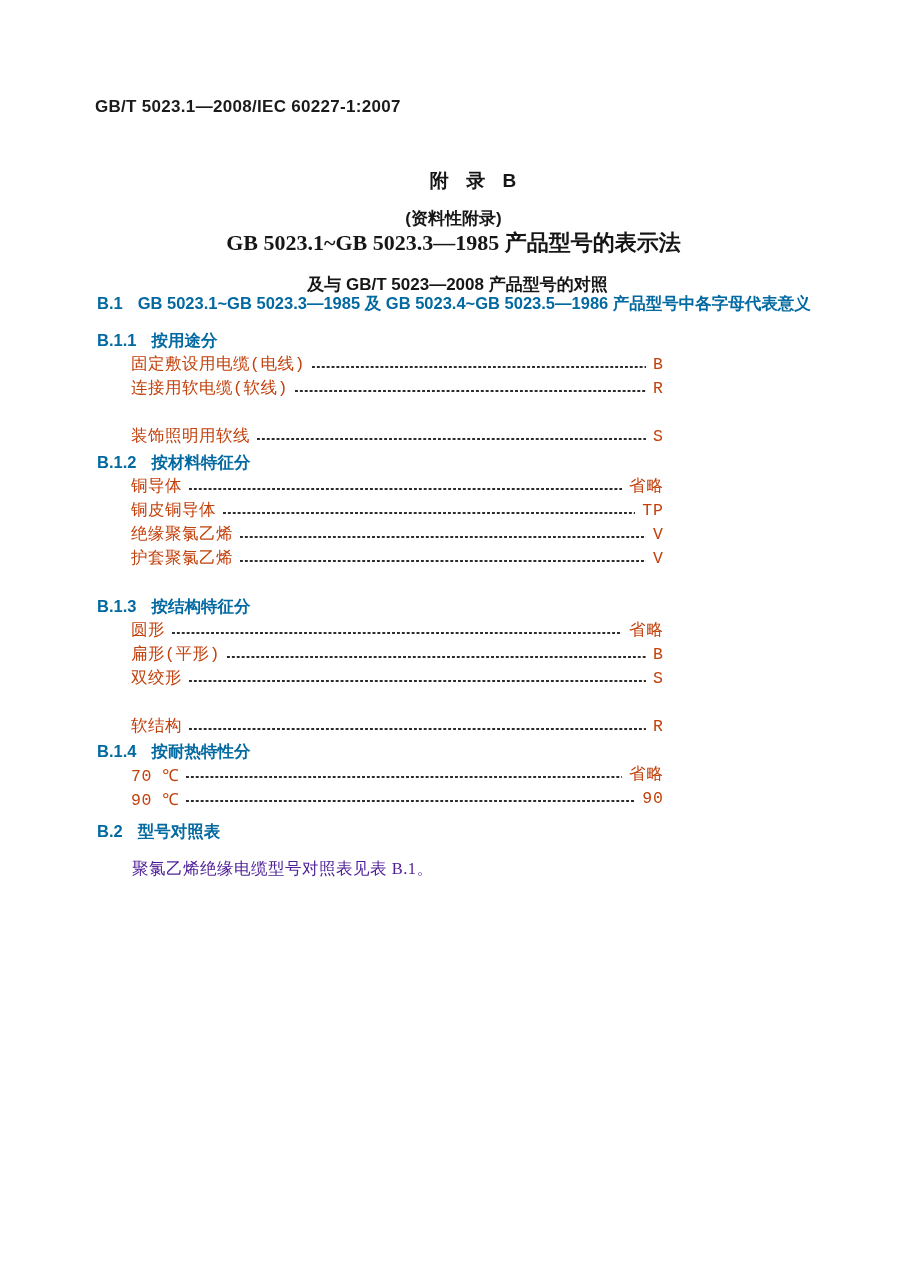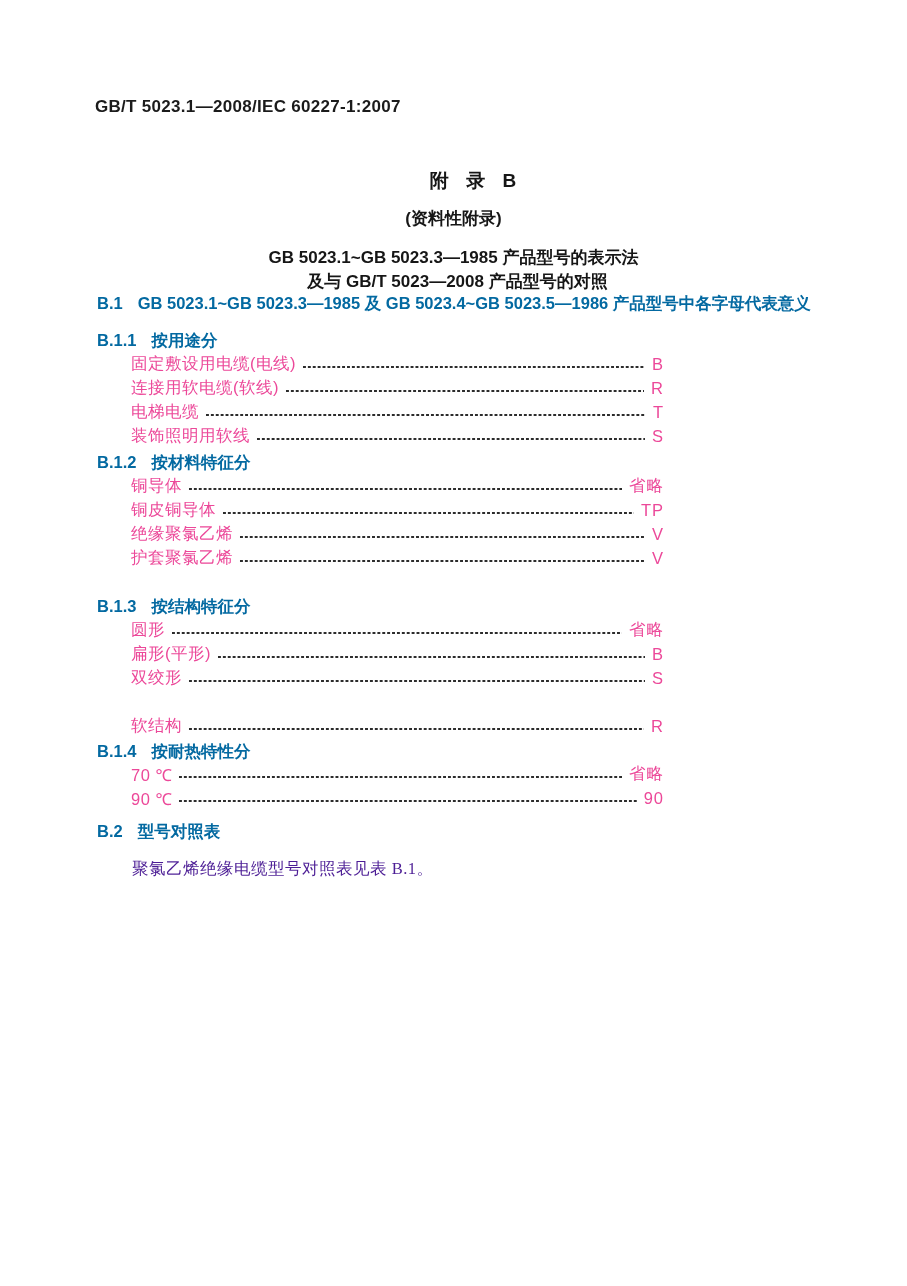--- a/index.html
+++ b/index.html
@@ -18,36 +18,36 @@
   }
 
   .title-block{
     position:absolute;left:0;top:169px;width:907px;
     text-align:center;color:#161616;
     font-family:"Liberation Sans","DejaVu Sans",sans-serif;
     font-weight:bold;
   }
   .title-line1{font-size:19px;word-spacing:8px;letter-spacing:2px;line-height:24px;padding-left:41px;}
   .title-line2{font-size:17px;line-height:23px;margin-top:14px;}
-  .title-line3{font-size:17px;line-height:23px;margin-top:16px;}
-  .title-line4{font-size:17px;line-height:23px;margin-top:1px;padding-left:8px;}
+  .title-line3{font-size:22px;line-height:23px;margin-top:1px;font-family:Liberation Serif, serif;}
+  .title-line4{font-size:17px;line-height:23px;margin-top:19px;padding-left:8px;}
 
   .sec-heading{
     position:absolute;left:97px;
     font-family:"Liberation Sans","DejaVu Sans",sans-serif;
     font-weight:bold;font-size:16.5px;color:#0369a1;
     white-space:nowrap;
   }
   .sec-heading .num{margin-right:15px;}
 
   .leader-row{
     position:absolute;left:131px;width:533px;height:20px;
     display:flex;align-items:center;
-    font-family:Liberation Sans, sans-serif;
-    font-size:16.5px;color:#ec4899;white-space:nowrap;
+    font-family:Liberation Mono, monospace;
+    font-size:16.5px;color:#c2410c;white-space:nowrap;
   }
   .leader-row .lbl{flex:0 0 auto;letter-spacing:0.5px;}
   .leader-row .dots{
     flex:1 1 auto;height:6px;margin:0 7px 0 6px;
     transform:translateY(3px);
     background-image:radial-gradient(circle,#2c2c2c 1.15px,transparent 1.45px);
     background-size:4.9px 6px;
     background-repeat:repeat-x;
     background-position:left center;
   }
@@ -93,25 +93,20 @@
   </div>
   <div class="leader-row" style="top:354px">
     <span class="lbl">固定敷设用电缆(电线)</span>
     <span class="dots"></span>
     <span class="code">B</span>
   </div>
   <div class="leader-row" style="top:378px">
     <span class="lbl">连接用软电缆(软线)</span>
     <span class="dots"></span>
     <span class="code">R</span>
-  </div>
-  <div class="leader-row" style="top:402px">
-    <span class="lbl">电梯电缆</span>
-    <span class="dots"></span>
-    <span class="code">T</span>
   </div>
   <div class="leader-row" style="top:426px">
     <span class="lbl">装饰照明用软线</span>
     <span class="dots"></span>
     <span class="code">S</span>
   </div>
 
   <div class="sec-heading" style="top:452px">
     <span class="num">B.1.2</span><span>按材料特征分</span>
   </div>

